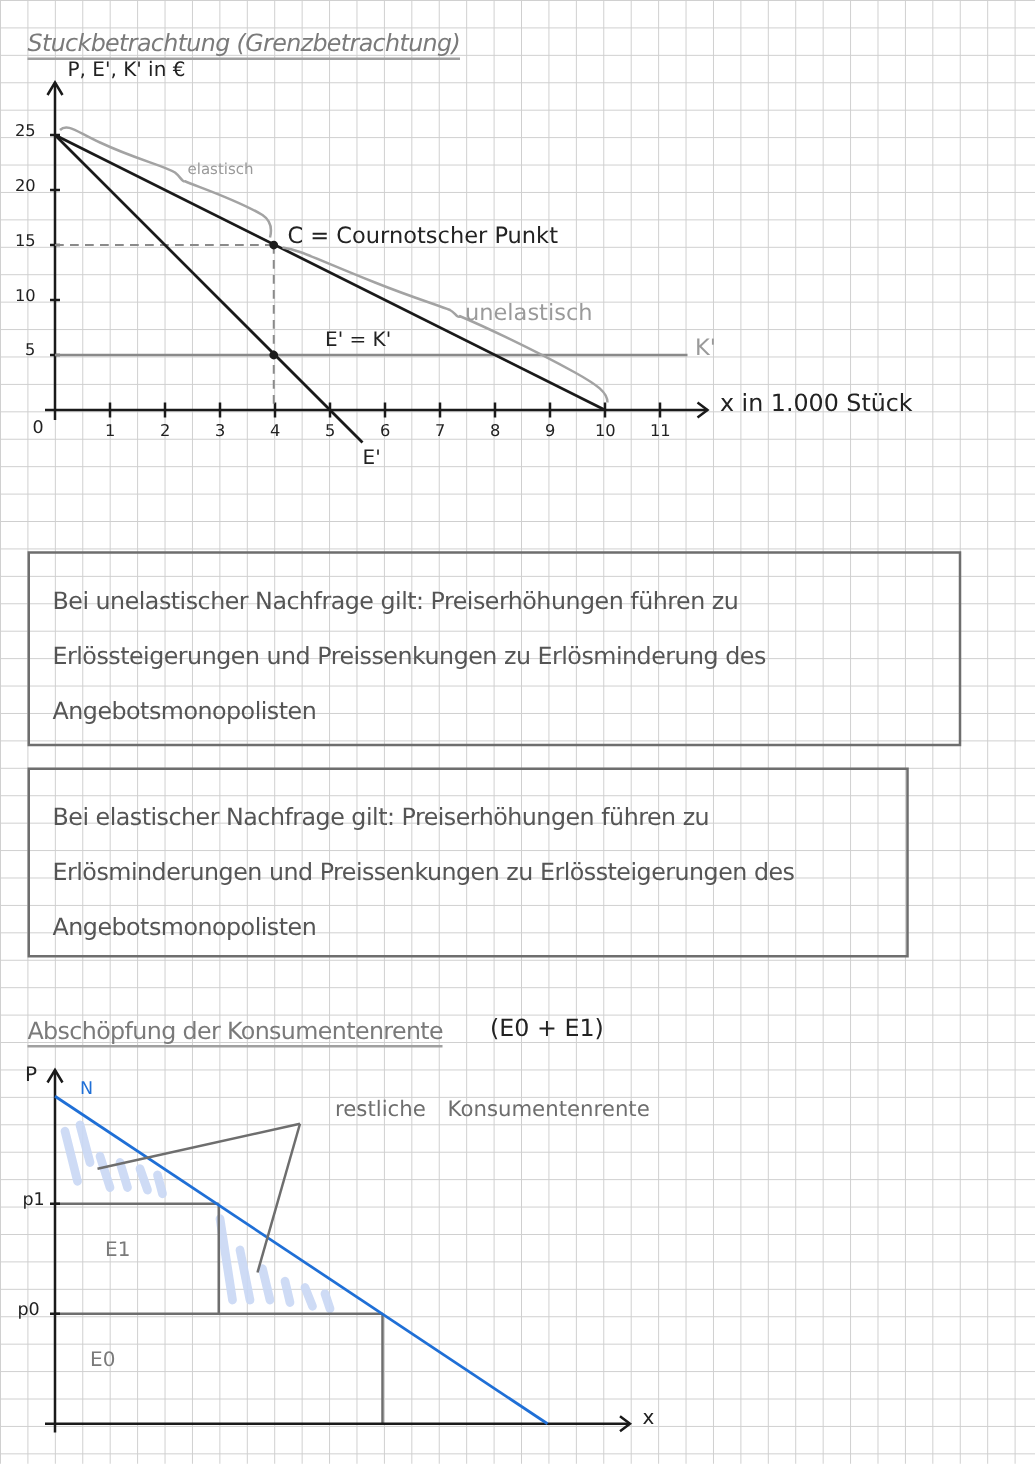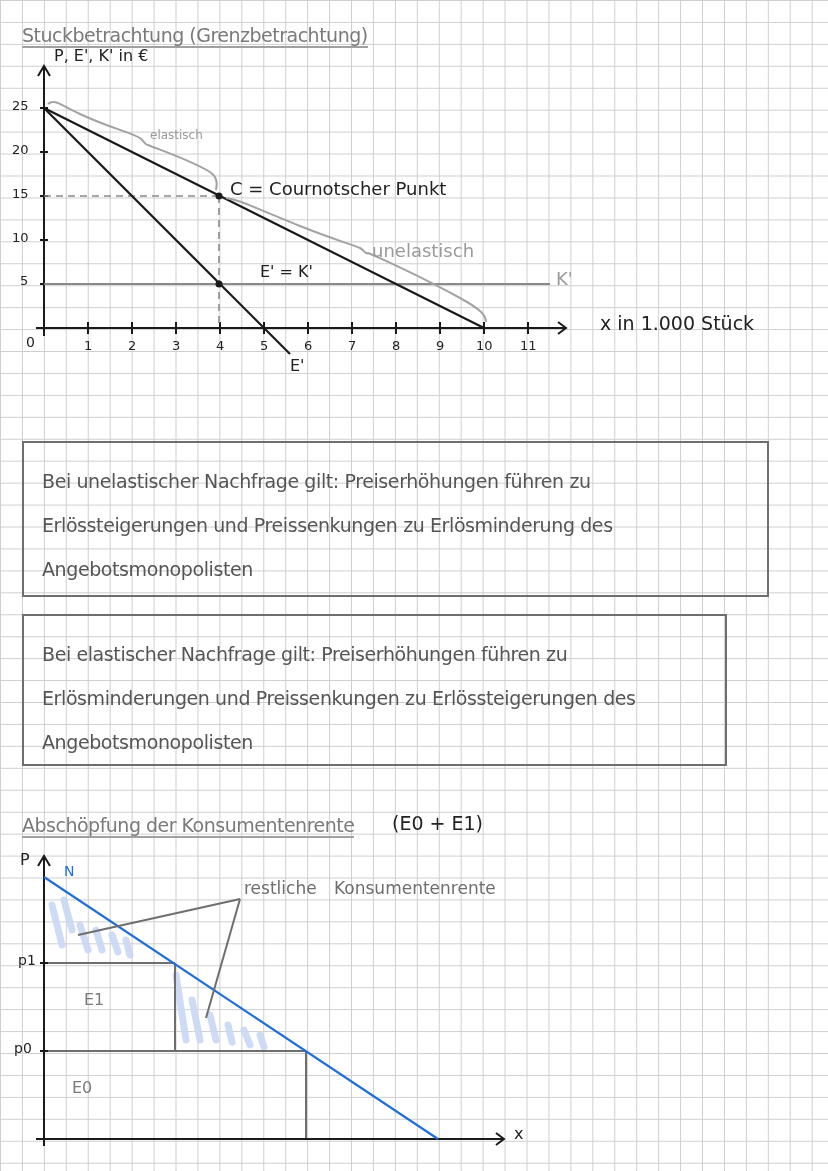--- a/index.html
+++ b/index.html
@@ -28,21 +28,21 @@
   }
   .note-line {
     font-size:19px; color:#555; line-height:44px; white-space:nowrap;
     letter-spacing:-0.4px;
   }
   svg { position:absolute; left:0; top:0; overflow:visible; }
 </style>
 </head>
 <body>
 
-<div class="abs heading" style="left:22px; top:24px;">Stuckbetrachtung (Grenzbetrachtung)</div>
+<div class="abs heading" style="left:22px; top:24px;font-style:italic;">Stuckbetrachtung (Grenzbetrachtung)</div>
 
 <svg width="828" height="400">
 
   <line x1="44" y1="336" x2="44" y2="66" stroke="#1a1a1a" stroke-width="2"></line>
   <polyline points="38,76 44,66 50,76" fill="none" stroke="#1a1a1a" stroke-width="2"></polyline>
   <line x1="36" y1="328" x2="566" y2="328" stroke="#1a1a1a" stroke-width="2"></line>
   <polyline points="558,322 566,328 558,334" fill="none" stroke="#1a1a1a" stroke-width="2"></polyline>
 
   <g stroke="#1a1a1a" stroke-width="2">
     <line x1="40" y1="108" x2="48" y2="108"></line>
@@ -95,21 +95,21 @@
 <div class="abs tick" style="left:172px; top:338px;">3</div>
 <div class="abs tick" style="left:216px; top:338px;">4</div>
 <div class="abs tick" style="left:260px; top:338px;">5</div>
 <div class="abs tick" style="left:304px; top:338px;">6</div>
 <div class="abs tick" style="left:348px; top:338px;">7</div>
 <div class="abs tick" style="left:392px; top:338px;">8</div>
 <div class="abs tick" style="left:436px; top:338px;">9</div>
 <div class="abs tick" style="left:476px; top:338px;">10</div>
 <div class="abs tick" style="left:520px; top:338px;">11</div>
 
-<div class="abs label" style="left:576px; top:312px; font-size:19px;margin-left:24px;">x in 1.000 Stück</div>
+<div class="abs label" style="left:576px; top:312px; font-size:19px;">x in 1.000 Stück</div>
 <div class="abs grey-label" style="left:150px; top:128px; font-size:12px;">elastisch</div>
 <div class="abs label" style="left:230px; top:178px; font-size:18px;">C = Cournotscher Punkt</div>
 <div class="abs grey-label" style="left:372px; top:240px; font-size:18px;">unelastisch</div>
 <div class="abs label" style="left:228px; top:262px; font-size:16px;margin-left:32px;">E' = K'</div>
 <div class="abs grey-label" style="left:556px; top:268px; font-size:18px;">K'</div>
 <div class="abs label" style="left:290px; top:356px; font-size:16px;">E'</div>
 
 <div class="note-box" style="left:22px; top:441px; width:747px; height:156px;">
   <div class="note-line">Bei unelastischer Nachfrage gilt: Preiserhöhungen führen zu</div>
   <div class="note-line">Erlössteigerungen und Preissenkungen zu Erlösminderung des</div>
@@ -155,18 +155,18 @@
   <line x1="40" y1="1051" x2="48" y2="1051" stroke="#1a1a1a" stroke-width="2"></line>
 
   <line x1="44" y1="877" x2="438" y2="1139" stroke="#1f6fd6" stroke-width="2.2"></line>
 
   <line x1="240" y1="899" x2="78" y2="935" stroke="#6e6e6e" stroke-width="2"></line>
   <line x1="240" y1="899" x2="206" y2="1018" stroke="#6e6e6e" stroke-width="2"></line>
 </svg>
 
 <div class="abs label" style="left:20px; top:850px;">P</div>
 <div class="abs label" style="left:64px; top:863px; color:#1f6fd6; font-size:14px;">N</div>
-<div class="abs grey-label" style="left:244px; top:878px; color:#6e6e6e; font-size:17px; word-spacing:12px;">restliche Konsumentenrente</div>
+<div class="abs grey-label" style="left:244px; top:878px; color:#6e6e6e; font-size:17px; word-spacing:12px;padding-left:24px;">restliche Konsumentenrente</div>
 <div class="abs label" style="left:18px; top:952px; font-size:14px;">p1</div>
 <div class="abs label" style="left:14px; top:1040px; font-size:14px;">p0</div>
 <div class="abs grey-label" style="left:84px; top:990px; color:#7a7a7a;">E1</div>
 <div class="abs grey-label" style="left:72px; top:1078px; color:#7a7a7a;">E0</div>
 <div class="abs label" style="left:514px; top:1124px;">x</div>
 
 </body></html>

